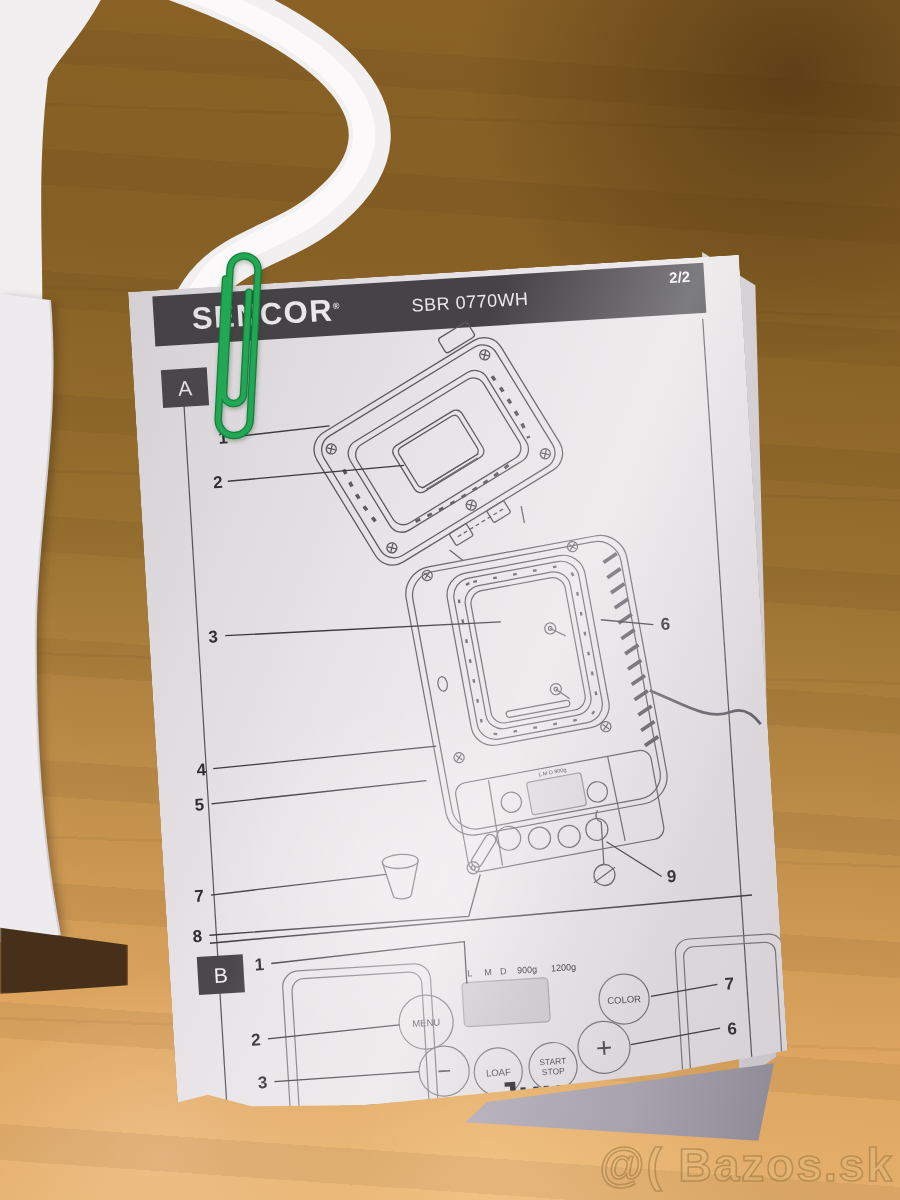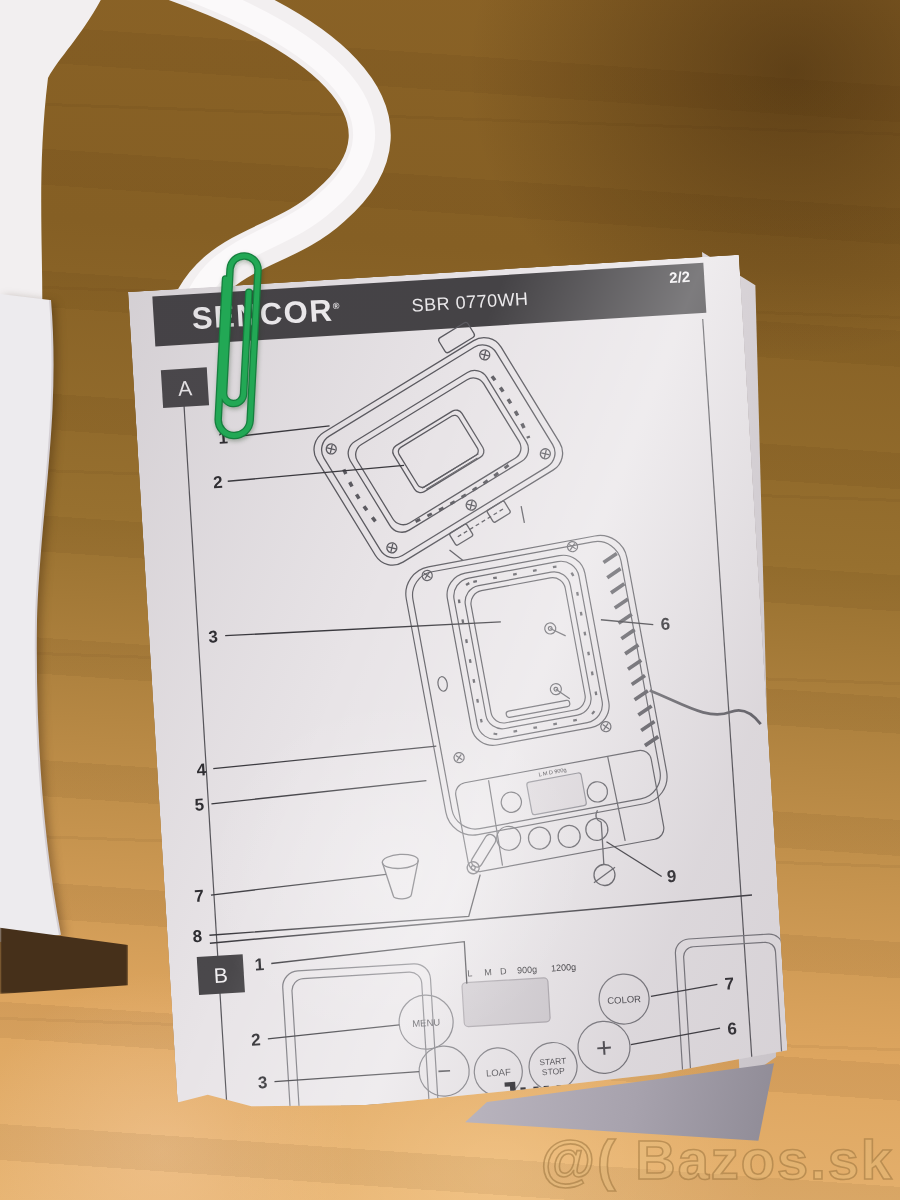--- a/index.html
+++ b/index.html
@@ -56,21 +56,21 @@
   .ink{fill:#2e2d31;}
   text.callout{font-size:17px;font-weight:bold;fill:#2e2d31;}
   .lead{stroke:#3a393e;stroke-width:1.3;fill:none;}
   .draw{stroke:#5c5b61;stroke-width:1.3;fill:none;}
   .draw2{stroke:#77767c;stroke-width:1.2;fill:none;}
 
   
   #paperclip-svg{left:198px;top:234px;filter:drop-shadow(1px 2px 2px rgba(30,60,30,.35));}
 
   
-  #watermark{right:6px;bottom:8px;font-size:56px;font-weight:bold;letter-spacing:2px;
+  #watermark{right:6px;bottom:8px;font-size:46px;font-weight:bold;letter-spacing:2px;
     color:rgba(228,193,132,.26);-webkit-text-stroke:1.6px rgba(155,115,60,.55);}
 </style>
 </head>
 <body>
 
 <div class="abs" id="table-wood"></div>
 <div class="abs" id="wood-grain"></div>
 
 <svg class="abs" id="mug-svg" width="480" height="430" viewBox="0 0 480 430">
   <path d="M0,0 L104,0 C82,42 60,62 48,84 C36,182 44,262 42,340 L0,346 Z" fill="#f2eff0"></path>

